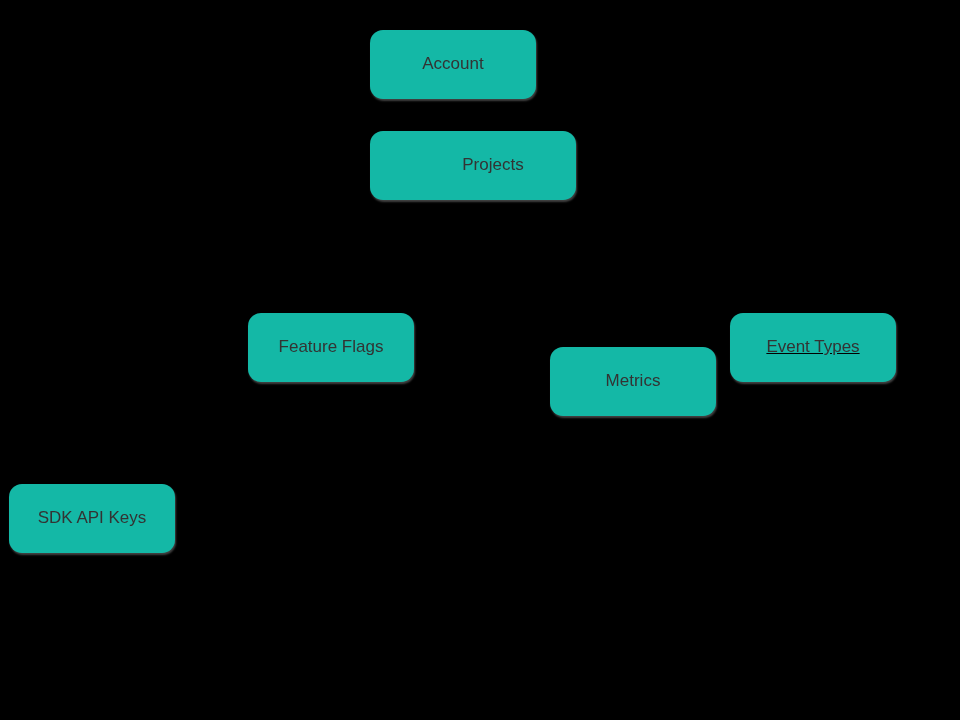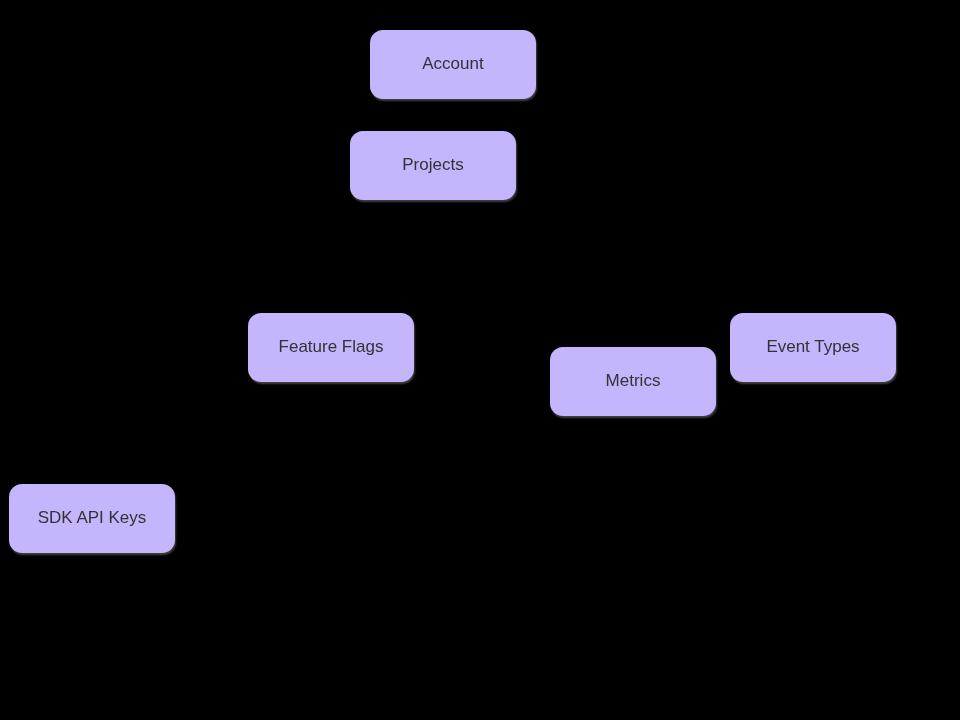--- a/index.html
+++ b/index.html
@@ -17,42 +17,42 @@
   .canvas {
     position: absolute;
     left: 0; top: 0;
     width: 960px;
     height: 720px;
   }
   .node {
     position: absolute;
     width: 166px;
     height: 69px;
-    background: #c4b5fd;
+    background: #14b8a6;
     border-radius: 13px;
     box-shadow: 1px 2px 2px rgba(120,120,120,0.55);
     display: flex;
     align-items: center;
     justify-content: center;
   }
   .node .label {
     color: #333333;
     font-size: 17px;
     line-height: 1.2;
     text-align: center;
     white-space: nowrap;
   }
   
   .pos-account      { left: 370px; top: 30px;  }
-  .pos-projects     { left: 350px; top: 131px; }
+  .pos-projects     { left: 370px; top: 131px; padding-left: 40px; }
   .pos-environments { left: 9px;   top: 313px; }
   .pos-featureflags { left: 206px; top: 313px; margin-left: 42px; }
   .pos-segments     { left: 370px; top: 313px; }
   .pos-metrics      { left: 550px; top: 313px; margin-top: 34px; }
-  .pos-eventtypes   { left: 730px; top: 313px; }
+  .pos-eventtypes   { left: 730px; top: 313px; text-decoration: underline; }
   .pos-sdkapikeys   { left: 9px;   top: 451px; margin-top: 33px; }
 </style>
 </head>
 <body>
 
 <div class="canvas">
 
   <div class="node pos-account">
     <span class="label">Account</span>
   </div>

